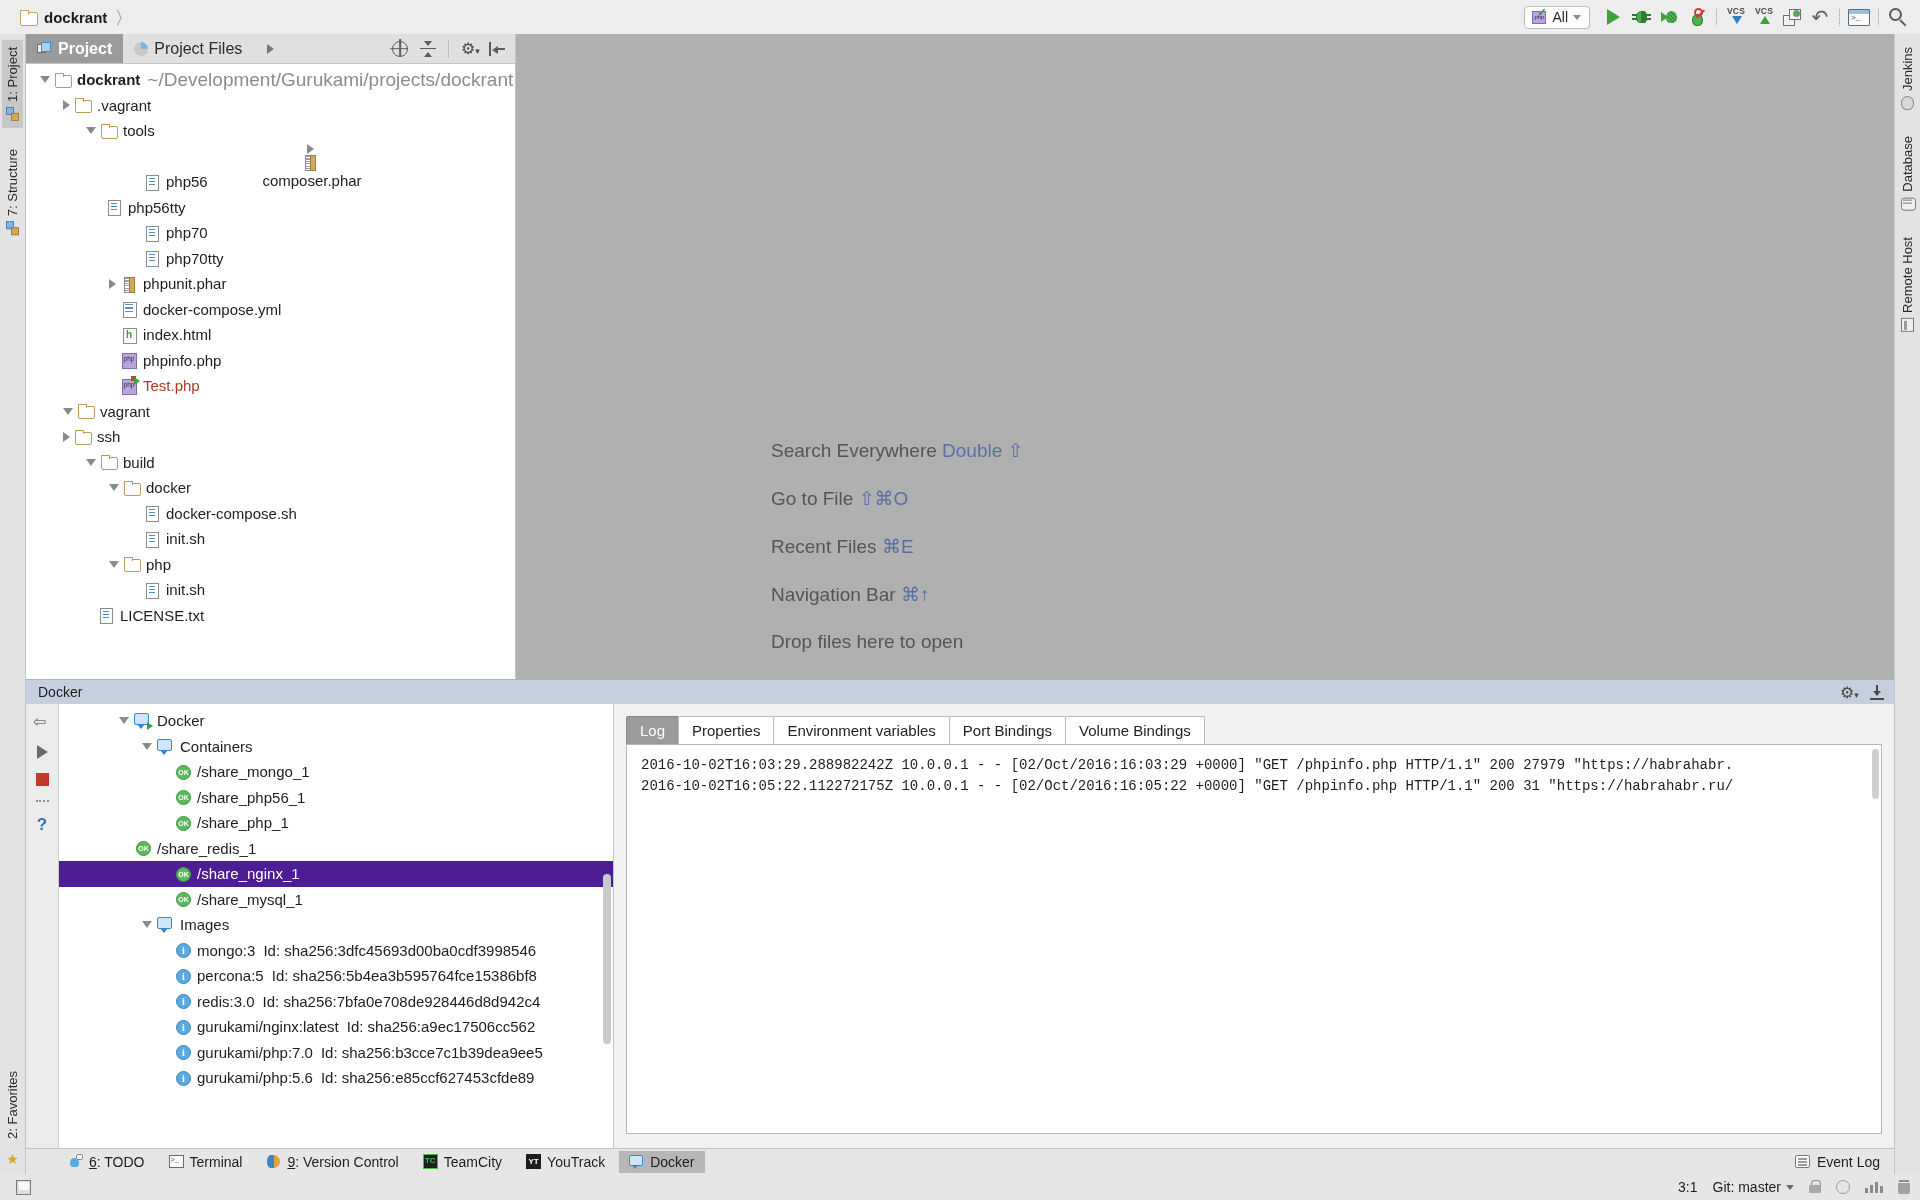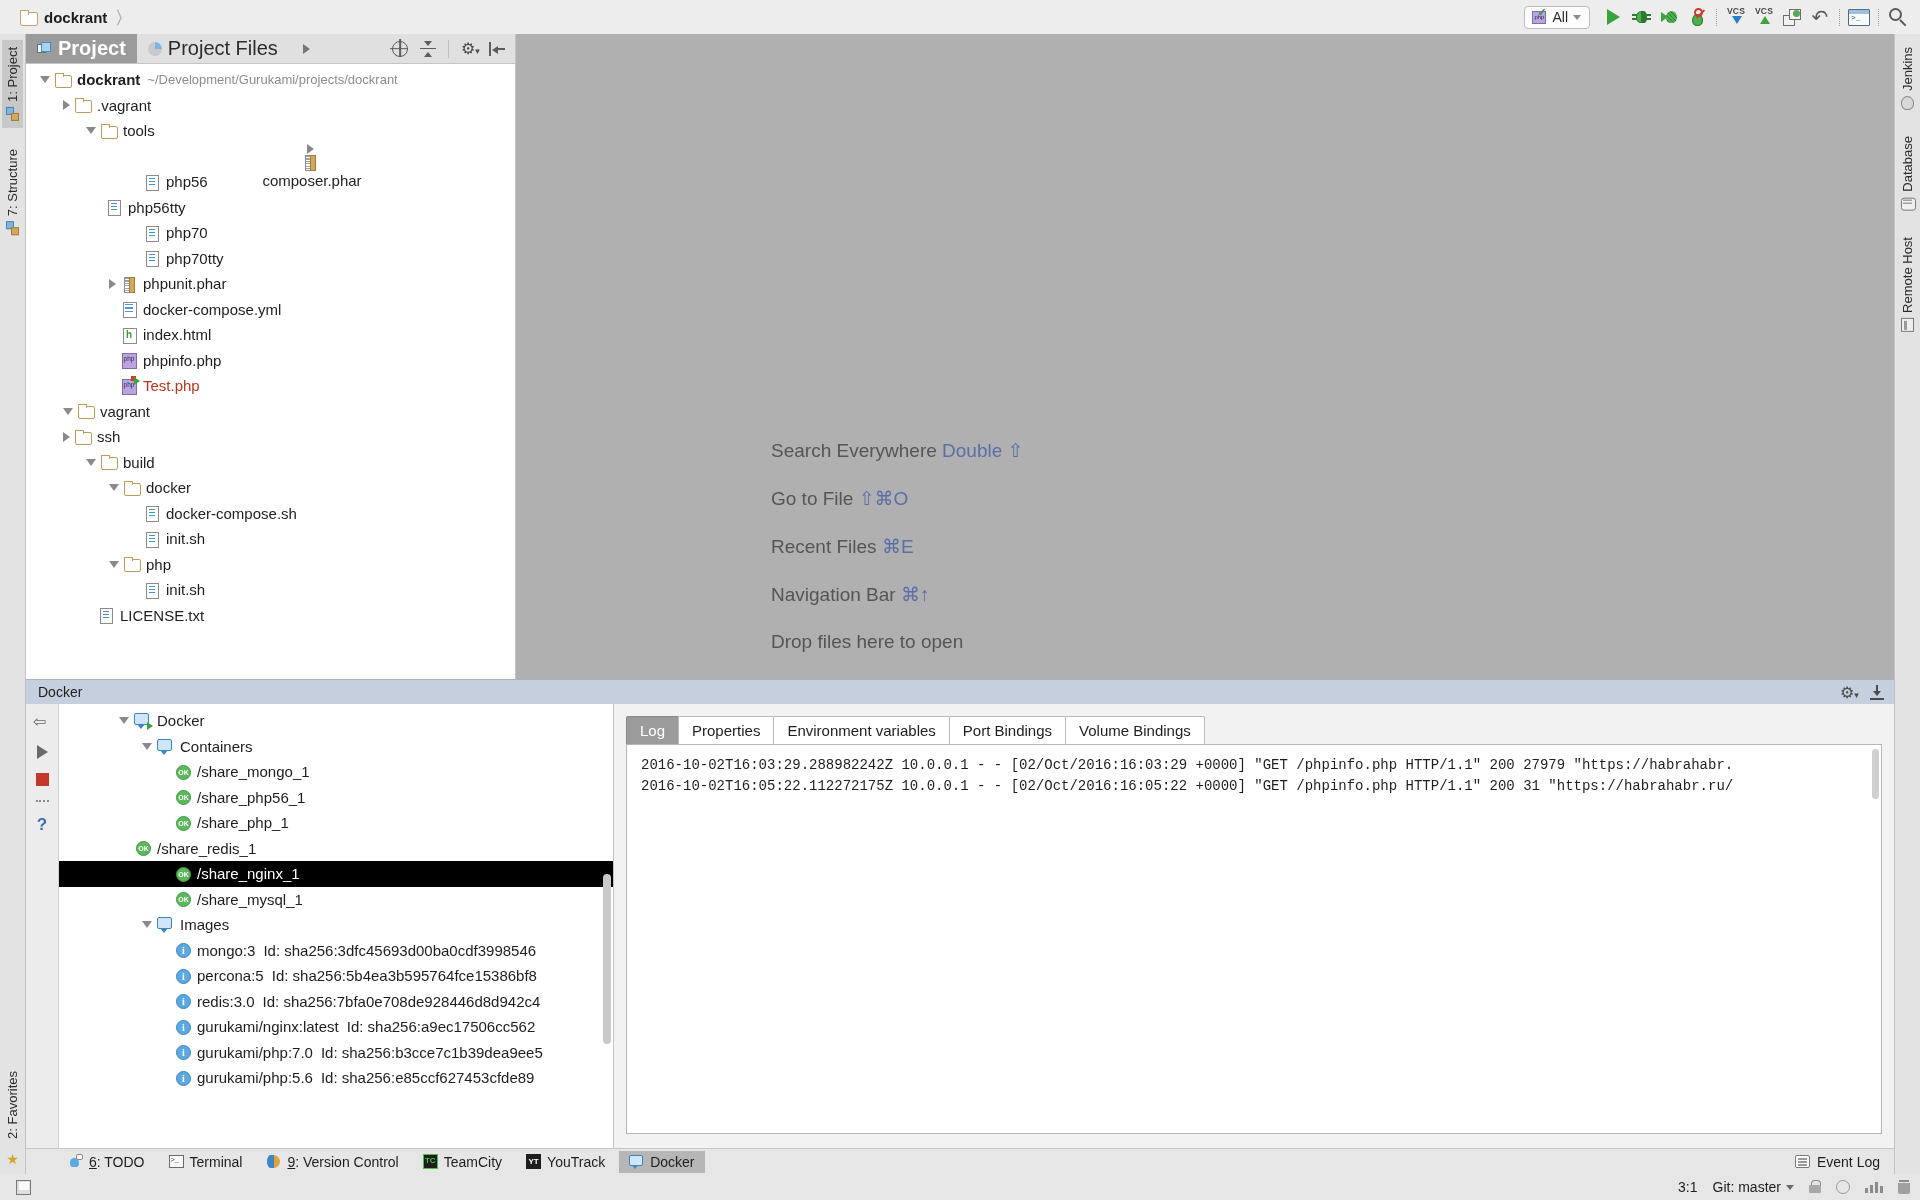--- a/index.html
+++ b/index.html
@@ -133,21 +133,21 @@
   
   .center-col { flex: 1 1 auto; display: flex; flex-direction: column; min-width: 0; }
   .upper { flex: 0 0 645px; display: flex; min-height: 0; }
 
   
   .projpanel { width: 490px; flex: 0 0 490px; background: #fff; display: flex; flex-direction: column; border-right: 1px solid #c4c4c4; min-height: 0; }
   .proj-tabs {
     height: 30px; background: #e0e0e0; display: flex; align-items: stretch;
     border-bottom: 1px solid #c4c4c4; position: relative; flex: 0 0 30px;
   }
-  .ptab { display: flex; align-items: center; gap: 6px; padding: 0 11px; font-size: 20px; color: #2b2b2b; }
+  .ptab { display: flex; align-items: center; gap: 6px; padding: 0 11px; font-size: 16px; color: #2b2b2b; }
   .ptab.sel { background: #9b9b9b; color: #fff; font-weight: bold; }
   .ptab-icon { width: 15px; height: 14px; position: relative; }
   .icon-proj .sq1 { position: absolute; left: 0; top: 2px; width: 9px; height: 9px; border: 1.5px solid #6f6f6f; background: #f0f0f0; }
   .icon-proj .sq2 { position: absolute; left: 4px; top: 0px; width: 10px; height: 10px; border: 1.5px solid #3f8fd0; background: #a9d2f0; }
   .icon-pie { width: 14px; height: 14px; border-radius: 50%; background: conic-gradient(#7fb6e0 0 25%, #c9c9c9 25% 100%); }
   .ptab-arrow { width: 0; height: 0; border-top: 5px solid transparent; border-bottom: 5px solid transparent; border-left: 7px solid #777; margin: 0 14px; align-self: center; }
   .ptab-tools { margin-left: auto; display: flex; align-items: center; gap: 12px; padding-right: 10px; }
   .vdiv { width: 1px; height: 18px; background: #bdbdbd; }
 
   .tree { flex: 1 1 auto; overflow: hidden; padding-top: 3px; position: relative; background: #fff; }
@@ -177,21 +177,21 @@
 
   .ic-html::before { content: ""; position: absolute; left: 3px; top: 1px; width: 12px; height: 14px; border: 1.4px solid #8c8c8c; background: #fff; }
   .ic-html::after { content: "h"; position: absolute; left: 0; top: 2px; width: 100%; text-align: center; font-size: 10px; font-weight: bold; color: #3a9a3a; line-height: 12px; }
 
   .ic-php::before { content: ""; position: absolute; left: 2px; top: 1px; width: 13px; height: 14px; background: #b9a4e0; border: 1.2px solid #7e6ba8; }
   .ic-php::after { content: "php"; position: absolute; left: 0; top: 3px; width: 100%; text-align: center; font-size: 6.5px; color: #2b2b46; }
   .ic-php-run .runmark { position: absolute; right: -2px; top: -1px; width: 0; height: 0; border-top: 4px solid transparent; border-bottom: 4px solid transparent; border-left: 6px solid #3aa33a; z-index: 2; }
   .ic-php-run .redmark { position: absolute; right: 2px; top: -2px; width: 5px; height: 5px; background: #d03a2a; z-index: 1; }
 
   .tlabel-bold { font-weight: bold; }
-  .tpath { color: #8c8c8c; font-weight: normal; margin-left: 7px; font-size: 13px; }
+  .tpath { color: #8c8c8c; font-weight: normal; margin-left: 7px; font-size: 19px; }
   .tlabel-red { color: #b03a20; }
 
   
   .editor { flex: 1 1 auto; background: #b0b0b0; position: relative; min-width: 0; overflow: hidden; }
   .hints { position: absolute; left: 255px; top: 405px; display: flex; flex-direction: column; gap: 25px; }
   .hint { font-size: 19px; color: #555; white-space: nowrap; }
   .hint .key { color: #5a6fa8; }
 
   
   .dockpanel { flex: 1 1 auto; display: flex; flex-direction: column; min-height: 0; background: #f2f2f2; }
@@ -209,21 +209,21 @@
   .dock-side { width: 33px; flex: 0 0 33px; background: #ececec; border-right: 1px solid #d0d0d0; display: flex; flex-direction: column; align-items: center; padding-top: 9px; gap: 14px; }
   .dside-ico { width: 18px; height: 18px; position: relative; }
   .anchor { color: #6a6a6a; font-size: 16px; line-height: 18px; }
   .play-g { width: 0; height: 0; border-top: 7px solid transparent; border-bottom: 7px solid transparent; border-left: 11px solid #6a6a6a; }
   .stop-r { width: 13px; height: 13px; background: #c0392b; }
   .dash-g { width: 13px; height: 0; border-top: 2px dotted #8a8a8a; }
   .qmark { color: #3a6fb5; font-size: 17px; font-weight: bold; line-height: 18px; }
 
   .dock-tree { width: 555px; flex: 0 0 555px; background: #fff; border-right: 1px solid #c4c4c4; overflow: hidden; padding-top: 4px; position: relative; }
   .drow { height: 25.5px; display: flex; align-items: center; white-space: nowrap; font-size: 15px; color: #1e1e1e; padding-left: 4px; }
-  .drow.sel { background: #000000; color: #fff; }
+  .drow.sel { background: #4c1d95; color: #fff; }
   .dic { width: 19px; height: 17px; margin-right: 5px; position: relative; flex: 0 0 19px; }
   .dic-docker .bx { position: absolute; left: 1px; top: 1px; width: 15px; height: 12px; border: 1.6px solid #3a86c8; border-radius: 2px; background: #cfe6f8; }
   .dic-docker .tail { position: absolute; left: 4px; bottom: 0px; width: 0; height: 0; border-left: 4px solid transparent; border-right: 4px solid transparent; border-top: 5px solid #3a86c8; }
   .dic-docker .play { position: absolute; right: -1px; bottom: -1px; width: 0; height: 0; border-top: 4px solid transparent; border-bottom: 4px solid transparent; border-left: 6px solid #3aa33a; }
   .dic-ok { width: 15px; height: 15px; border-radius: 50%; background: #5cb85c; border: 1px solid #3f9a3f; position: relative; margin: 1px 6px 0 0; flex: 0 0 15px; }
   .dic-ok::after { content: "OK"; position: absolute; left: 0; top: 0; width: 100%; text-align: center; font-size: 7px; line-height: 14px; color: #fff; font-weight: bold; }
   .dic-info { width: 15px; height: 15px; border-radius: 50%; background: #5aa9e0; border: 1px solid #3d86bb; position: relative; margin: 1px 6px 0 0; flex: 0 0 15px; }
   .dic-info::after { content: "i"; position: absolute; left: 0; top: 0; width: 100%; text-align: center; font-size: 10px; line-height: 14px; color: #fff; font-weight: bold; font-family: "Liberation Serif", serif; }
   .id-txt { margin-left: 8px; }
 

